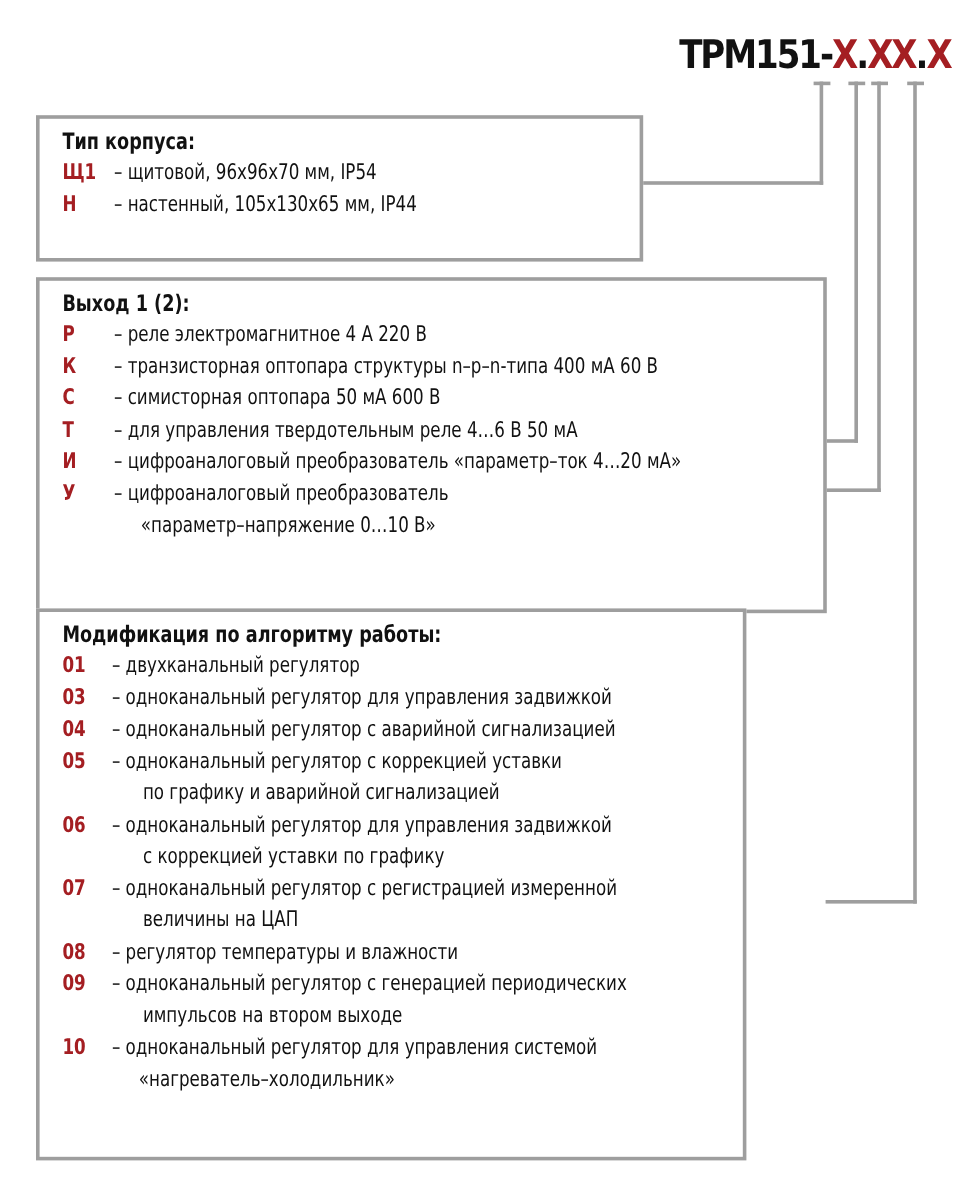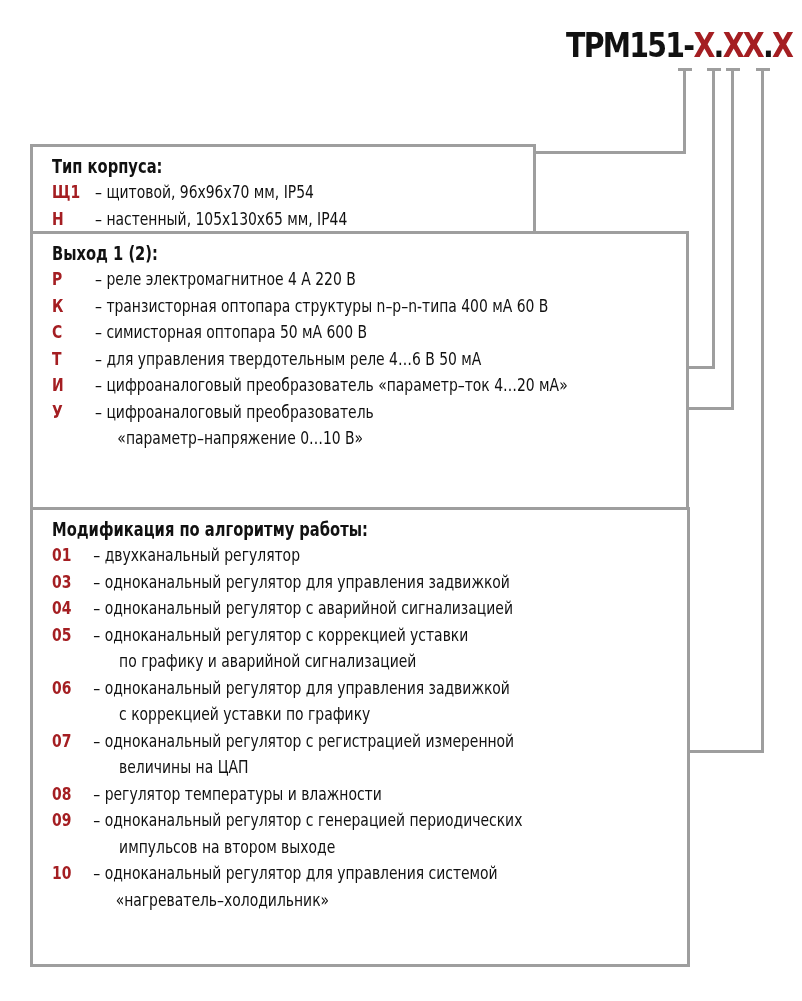--- a/index.html
+++ b/index.html
@@ -38,21 +38,21 @@
   <div class="line" style="left:712px;top:68px;width:3px;height:301px;"></div>
   <div class="line" style="left:687px;top:366px;width:28px;height:3px;"></div>
 
   <div class="line" style="left:731px;top:68px;width:3px;height:342px;"></div>
   <div class="line" style="left:687px;top:407px;width:47px;height:3px;"></div>
 
   <div class="line" style="left:761px;top:68px;width:3px;height:685px;"></div>
   <div class="line" style="left:688px;top:750px;width:76px;height:3px;"></div>
 </div>
 
-<div class="box" style="left:30px;top:96px;width:506px;height:122px;margin-top:48px;">
+<div class="box" style="left:30px;top:96px;width:506px;height:122px;">
   <div class="inner">
     <div class="hdr">Тип корпуса:</div>
     <div class="row">
       <span class="code" style="width:50px">Щ1</span>
       <span class="desc">– щитовой, 96х96х70 мм, IP54</span>
     </div>
     <div class="row">
       <span class="code" style="width:50px">Н</span>
       <span class="desc">– настенный, 105х130х65 мм, IP44</span>
     </div>
@@ -83,21 +83,21 @@
       <span class="desc">– цифроаналоговый преобразователь «параметр–ток 4…20 мА»</span>
     </div>
     <div class="row">
       <span class="code" style="width:50px">У</span>
       <span class="desc">– цифроаналоговый преобразователь</span>
     </div>
     <div class="cont" style="padding-left:76px">«параметр–напряжение 0…10 В»</div>
   </div>
 </div>
 
-<div class="box" style="left:30px;top:507px;width:660px;height:460px;">
+<div class="box" style="left:30px;top:507px;width:592px;height:460px;">
   <div class="inner">
     <div class="hdr">Модификация по алгоритму работы:</div>
     <div class="row">
       <span class="code" style="width:48px">01</span>
       <span class="desc">– двухканальный регулятор</span>
     </div>
     <div class="row">
       <span class="code" style="width:48px">03</span>
       <span class="desc">– одноканальный регулятор для управления задвижкой</span>
     </div>

